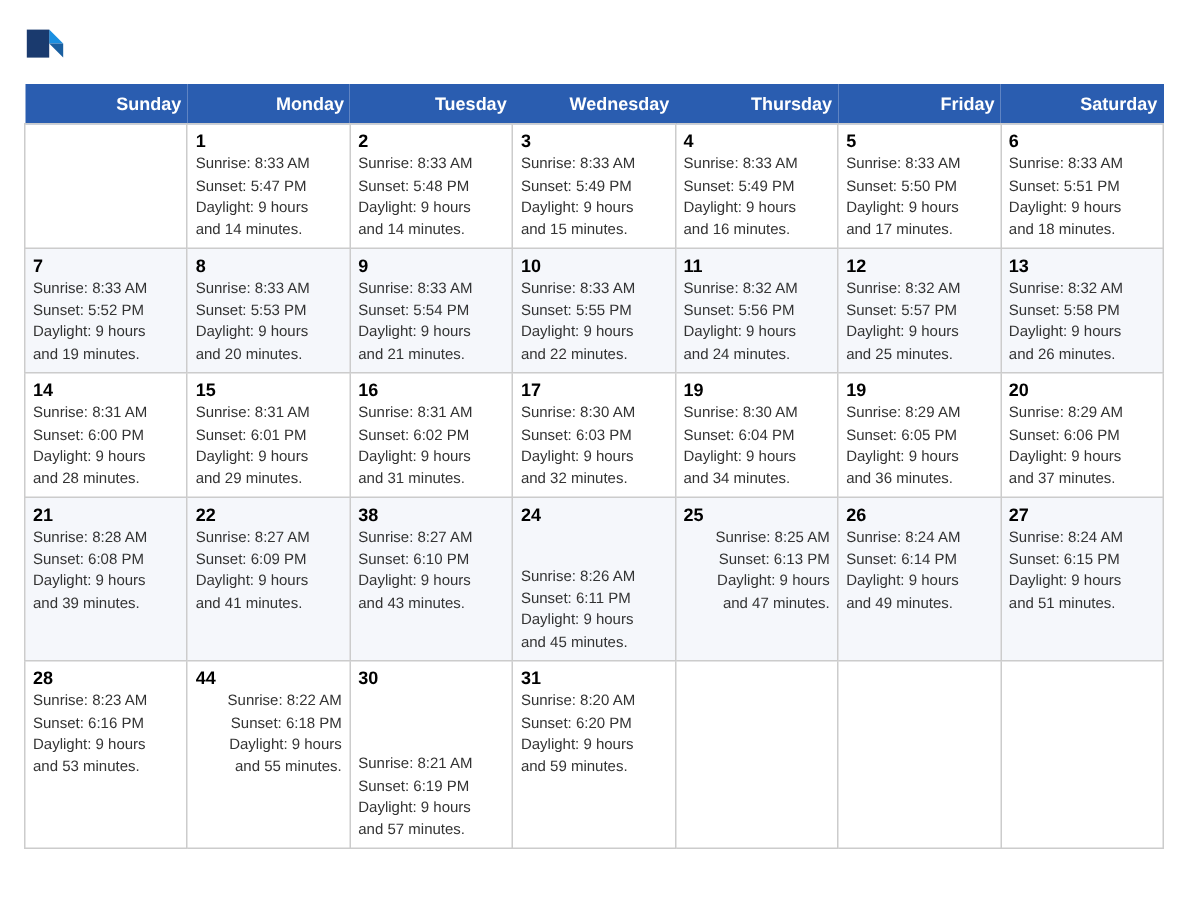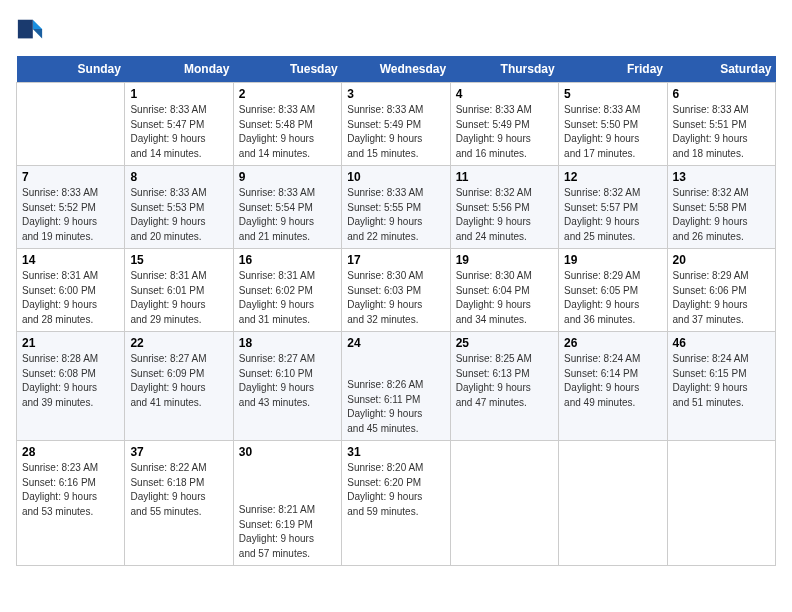--- a/index.html
+++ b/index.html
@@ -279,66 +279,66 @@
 and 39 minutes.</div>
         </td>
         <td>
           <span class="day-num">22</span>
           <div class="day-info" style="white-space: pre-line;">Sunrise: 8:27 AM
 Sunset: 6:09 PM
 Daylight: 9 hours
 and 41 minutes.</div>
         </td>
         <td>
-          <span class="day-num">18</span>
+          <span class="day-num">38</span>
           <div class="day-info" style="white-space: pre-line;">Sunrise: 8:27 AM
 Sunset: 6:10 PM
 Daylight: 9 hours
 and 43 minutes.</div>
         </td>
         <td>
           <span class="day-num">24</span>
           <div class="day-info" style="white-space: pre-line; margin-top: 28px;">Sunrise: 8:26 AM
 Sunset: 6:11 PM
 Daylight: 9 hours
 and 45 minutes.</div>
         </td>
         <td>
           <span class="day-num">25</span>
-          <div class="day-info" style="white-space: pre-line;">Sunrise: 8:25 AM
+          <div class="day-info" style="white-space: pre-line; text-align: right;">Sunrise: 8:25 AM
 Sunset: 6:13 PM
 Daylight: 9 hours
 and 47 minutes.</div>
         </td>
         <td>
           <span class="day-num">26</span>
           <div class="day-info" style="white-space: pre-line;">Sunrise: 8:24 AM
 Sunset: 6:14 PM
 Daylight: 9 hours
 and 49 minutes.</div>
         </td>
         <td>
-          <span class="day-num">46</span>
+          <span class="day-num">27</span>
           <div class="day-info" style="white-space: pre-line;">Sunrise: 8:24 AM
 Sunset: 6:15 PM
 Daylight: 9 hours
 and 51 minutes.</div>
         </td>
       </tr>
       <tr>
         <td>
           <span class="day-num">28</span>
           <div class="day-info" style="white-space: pre-line;">Sunrise: 8:23 AM
 Sunset: 6:16 PM
 Daylight: 9 hours
 and 53 minutes.</div>
         </td>
         <td>
-          <span class="day-num">37</span>
-          <div class="day-info" style="white-space: pre-line;">Sunrise: 8:22 AM
+          <span class="day-num">44</span>
+          <div class="day-info" style="white-space: pre-line; text-align: right;">Sunrise: 8:22 AM
 Sunset: 6:18 PM
 Daylight: 9 hours
 and 55 minutes.</div>
         </td>
         <td>
           <span class="day-num">30</span>
           <div class="day-info" style="white-space: pre-line; margin-top: 44px;">Sunrise: 8:21 AM
 Sunset: 6:19 PM
 Daylight: 9 hours
 and 57 minutes.</div>

